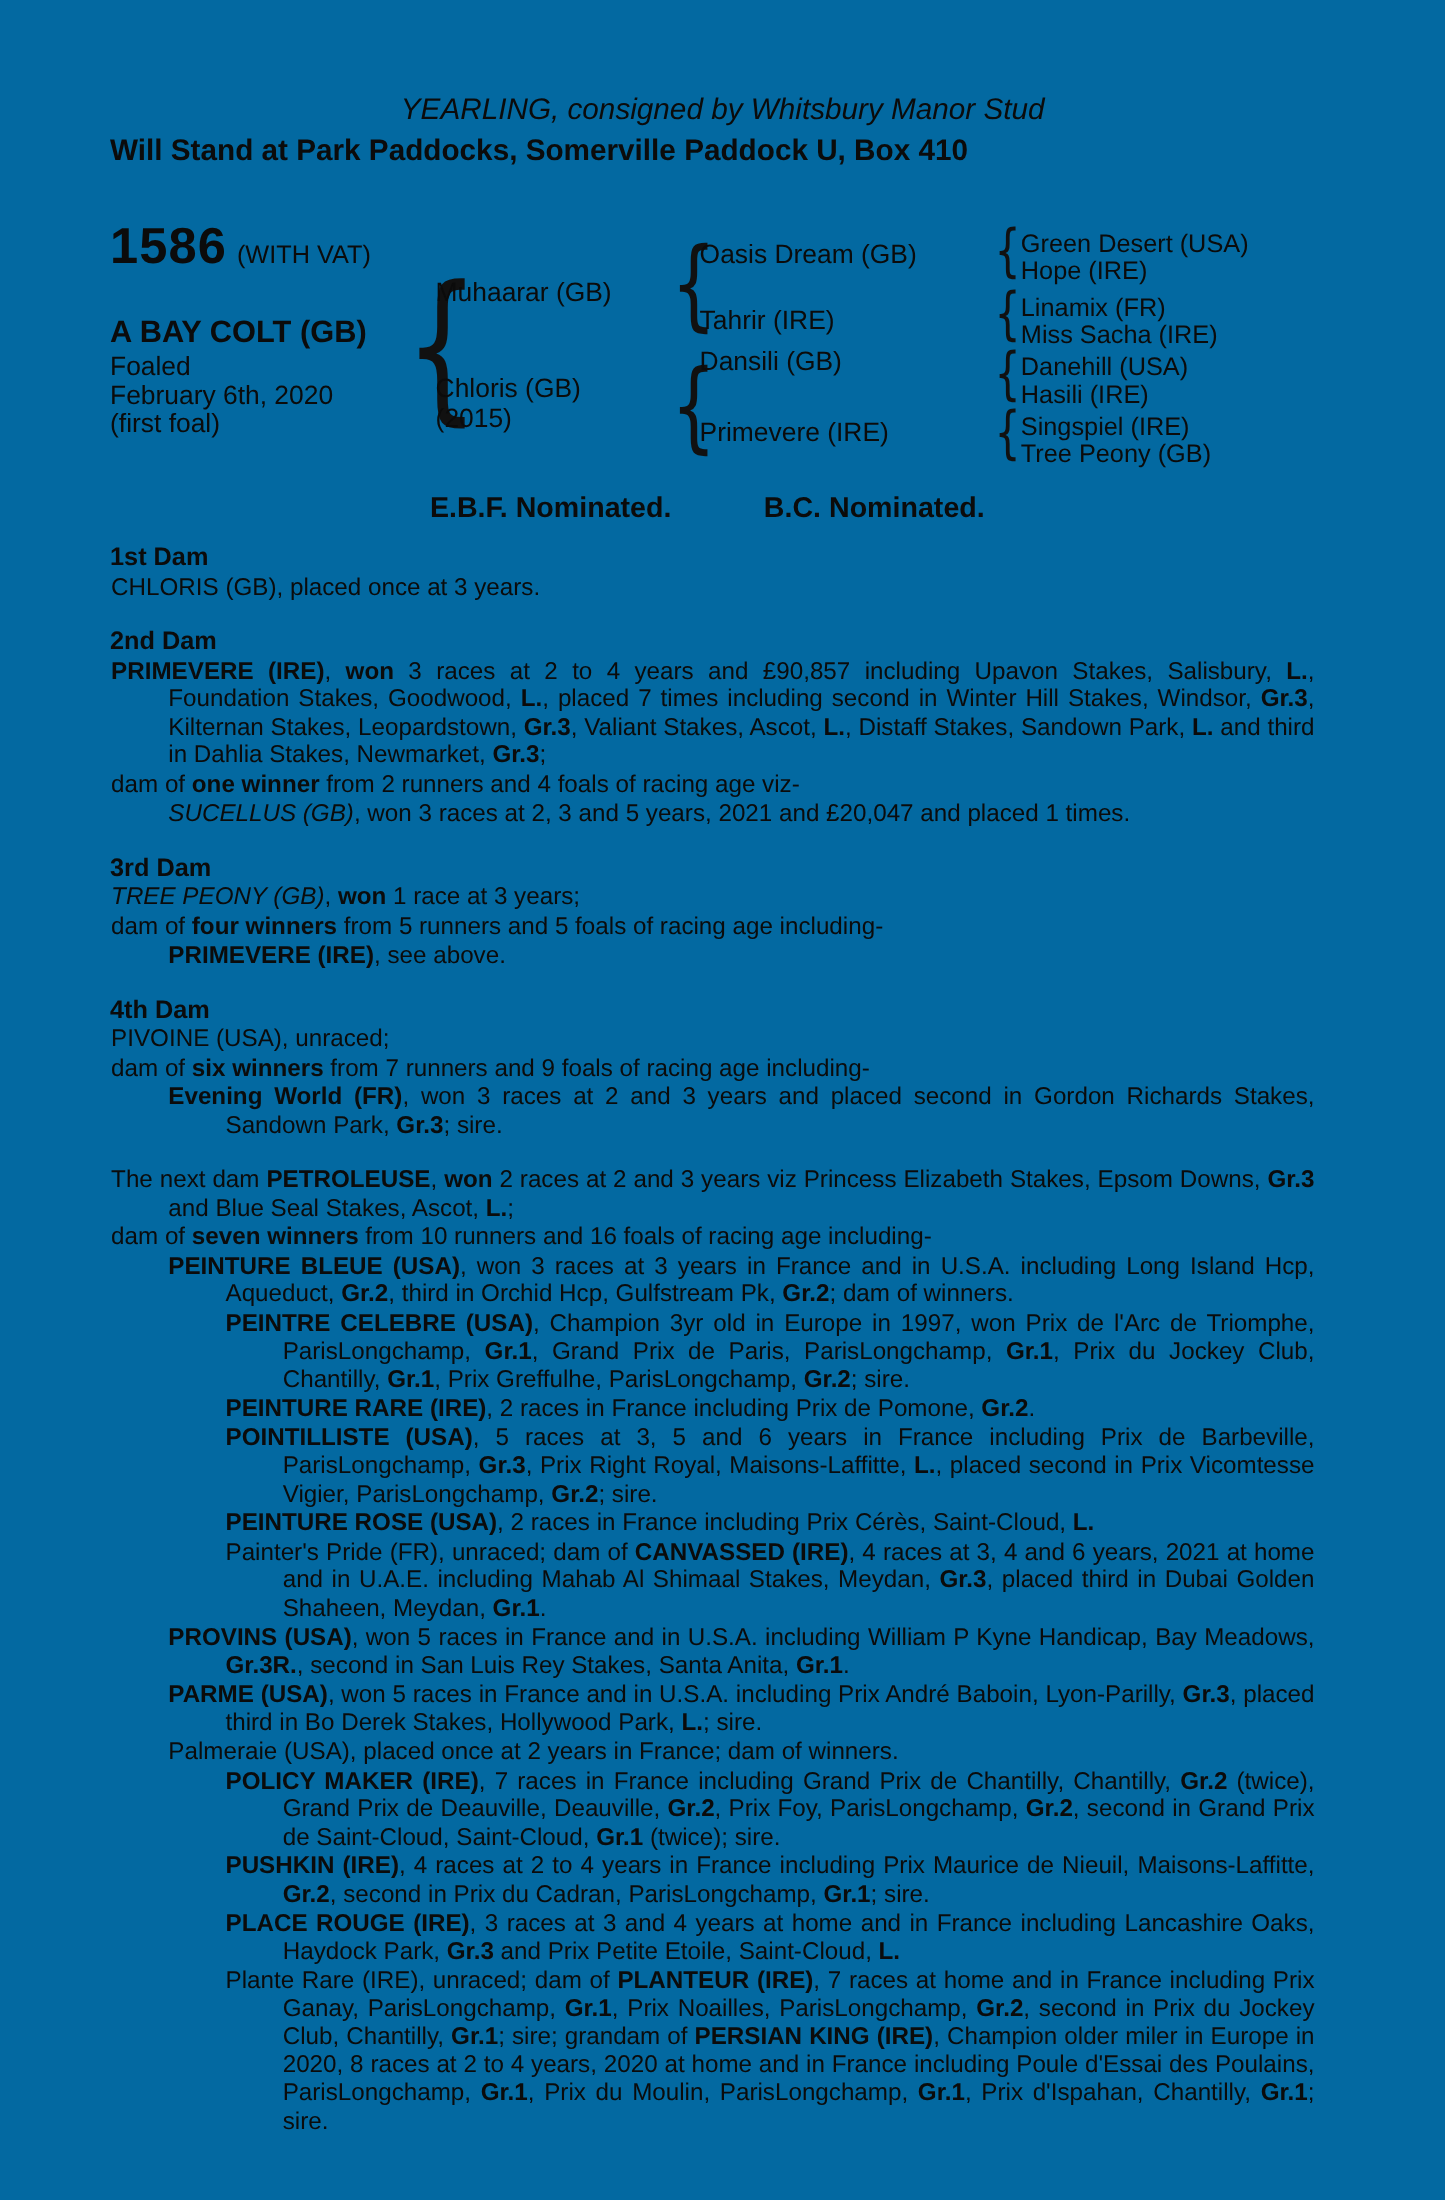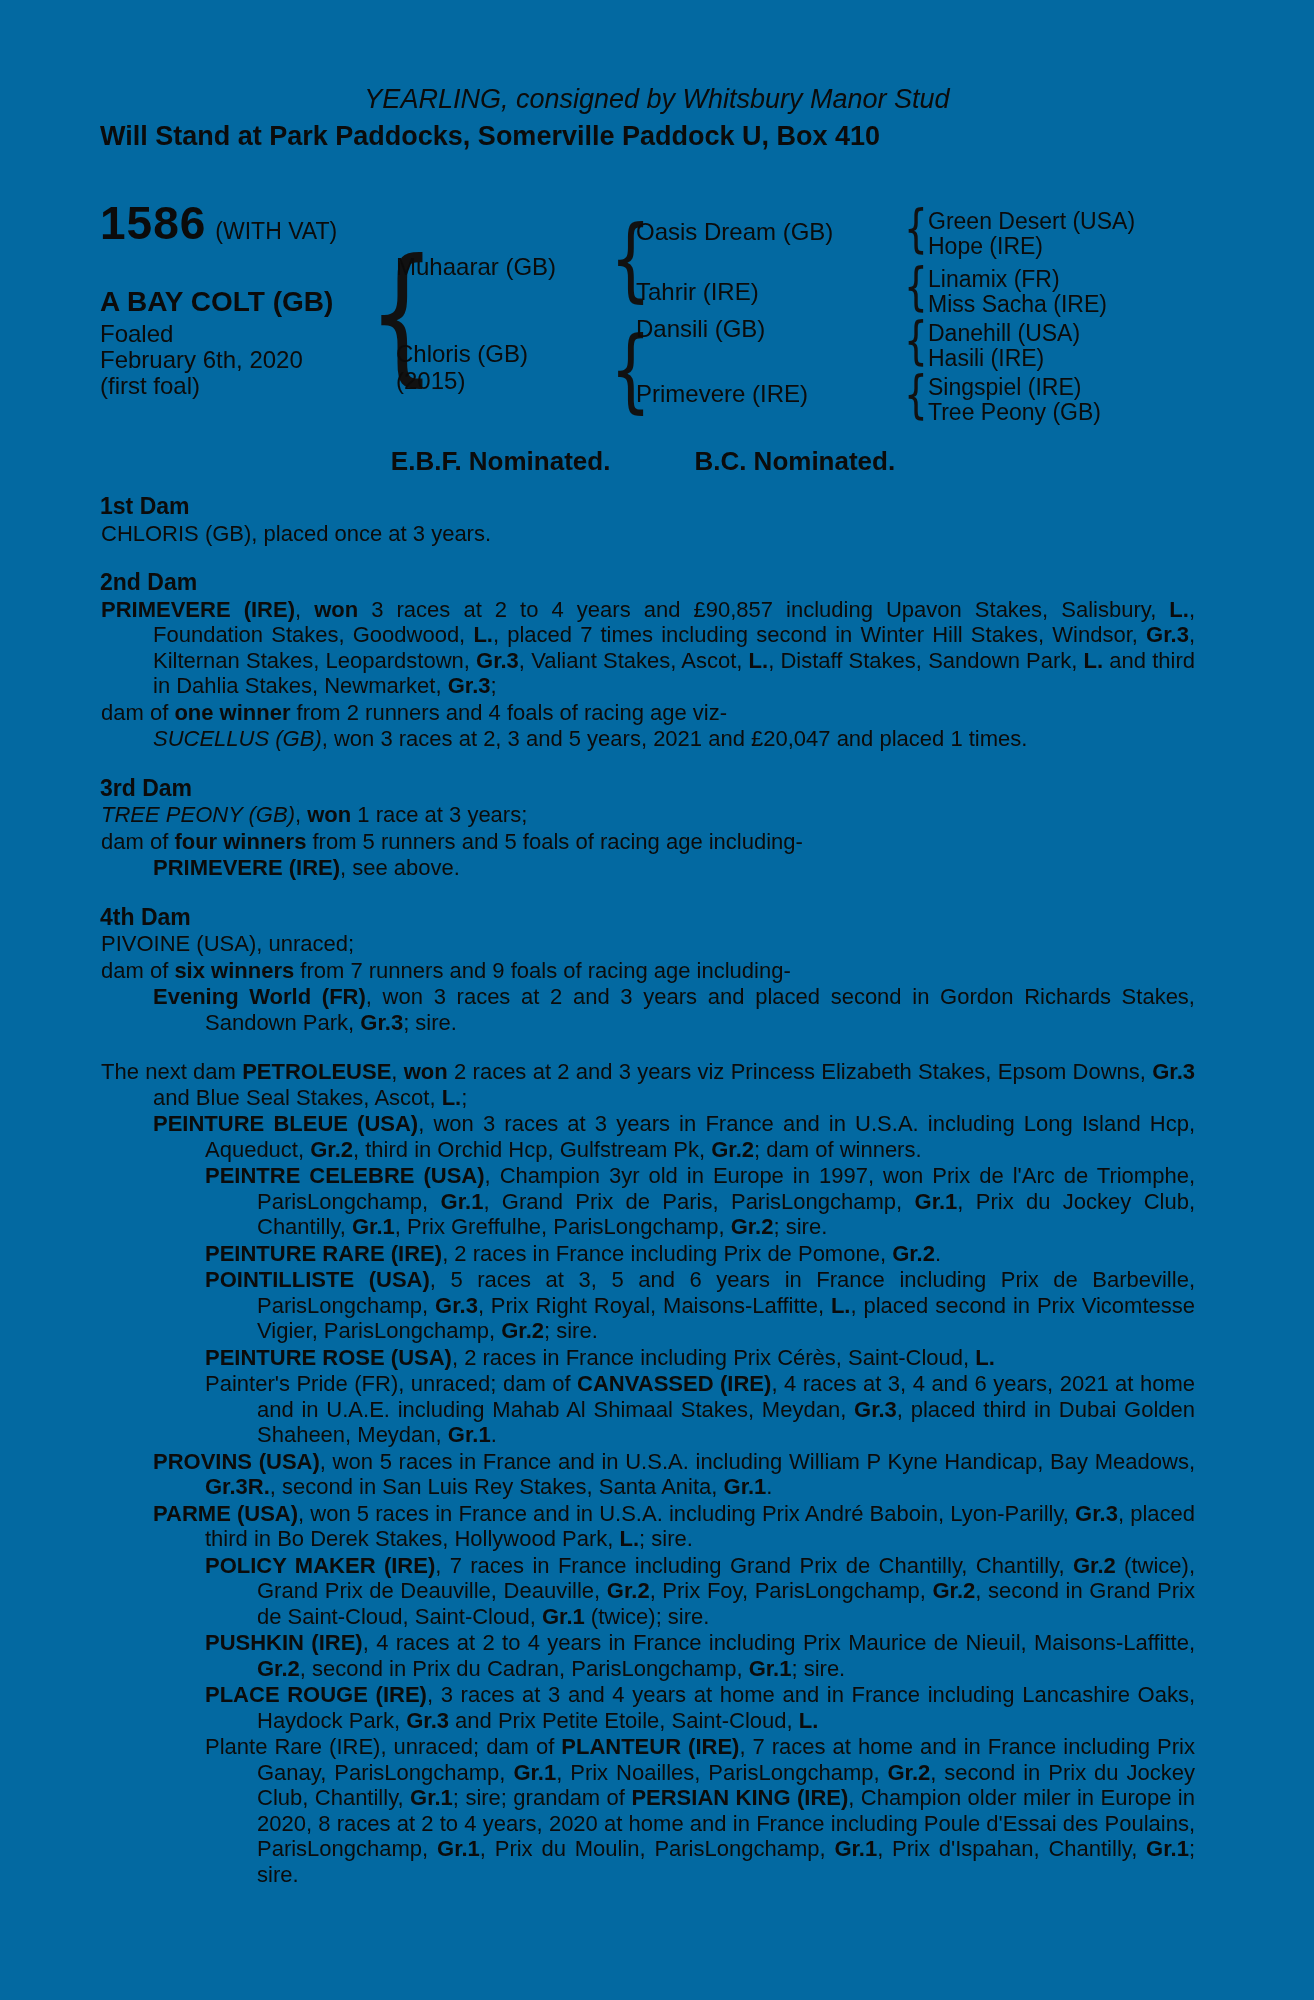--- a/index.html
+++ b/index.html
@@ -142,28 +142,30 @@
         <p class="para ind1"><span class="b">PRIMEVERE (IRE)</span><span>, see above.</span></p>
       </div>
       <div class="section-block">
         <div class="dam-heading">4th Dam</div>
         <p class="para ind0"><span>PIVOINE (USA), unraced;</span></p>
         <p class="para ind0"><span>dam of </span><span class="b">six winners</span><span> from 7 runners and 9 foals of racing age including-</span></p>
         <p class="para ind1"><span class="b">Evening World (FR)</span><span>, won 3 races at 2 and 3 years and placed second in Gordon Richards Stakes, Sandown Park, </span><span class="b">Gr.3</span><span>; sire.</span></p>
       </div>
       <div class="section-block">
         <p class="para ind0"><span>The next dam </span><span class="b">PETROLEUSE</span><span>, </span><span class="b">won</span><span> 2 races at 2 and 3 years viz Princess Elizabeth Stakes, Epsom Downs, </span><span class="b">Gr.3</span><span> and Blue Seal Stakes, Ascot, </span><span class="b">L.</span><span>;</span></p>
+        <p class="para ind0"><span>dam of </span><span class="b">seven winners</span><span> from 10 runners and 16 foals of racing age including-</span></p>
         <p class="para ind1"><span class="b">PEINTURE BLEUE (USA)</span><span>, won 3 races at 3 years in France and in U.S.A. including Long Island Hcp, Aqueduct, </span><span class="b">Gr.2</span><span>, third in Orchid Hcp, Gulfstream Pk, </span><span class="b">Gr.2</span><span>; dam of winners.</span></p>
         <p class="para ind2"><span class="b">PEINTRE CELEBRE (USA)</span><span>, Champion 3yr old in Europe in 1997, won Prix de l'Arc de Triomphe, ParisLongchamp, </span><span class="b">Gr.1</span><span>, Grand Prix de Paris, ParisLongchamp, </span><span class="b">Gr.1</span><span>, Prix du Jockey Club, Chantilly, </span><span class="b">Gr.1</span><span>, Prix Greffulhe, ParisLongchamp, </span><span class="b">Gr.2</span><span>; sire.</span></p>
         <p class="para ind2"><span class="b">PEINTURE RARE (IRE)</span><span>, 2 races in France including Prix de Pomone, </span><span class="b">Gr.2</span><span>.</span></p>
         <p class="para ind2"><span class="b">POINTILLISTE (USA)</span><span>, 5 races at 3, 5 and 6 years in France including Prix de Barbeville, ParisLongchamp, </span><span class="b">Gr.3</span><span>, Prix Right Royal, Maisons-Laffitte, </span><span class="b">L.</span><span>, placed second in Prix Vicomtesse Vigier, ParisLongchamp, </span><span class="b">Gr.2</span><span>; sire.</span></p>
         <p class="para ind2"><span class="b">PEINTURE ROSE (USA)</span><span>, 2 races in France including Prix Cérès, Saint-Cloud, </span><span class="b">L.</span></p>
         <p class="para ind2"><span>Painter's Pride (FR), unraced; dam of </span><span class="b">CANVASSED (IRE)</span><span>, 4 races at 3, 4 and 6 years, 2021 at home and in U.A.E. including Mahab Al Shimaal Stakes, Meydan, </span><span class="b">Gr.3</span><span>, placed third in Dubai Golden Shaheen, Meydan, </span><span class="b">Gr.1</span><span>.</span></p>
         <p class="para ind1"><span class="b">PROVINS (USA)</span><span>, won 5 races in France and in U.S.A. including William P Kyne Handicap, Bay Meadows, </span><span class="b">Gr.3R.</span><span>, second in San Luis Rey Stakes, Santa Anita, </span><span class="b">Gr.1</span><span>.</span></p>
         <p class="para ind1"><span class="b">PARME (USA)</span><span>, won 5 races in France and in U.S.A. including Prix André Baboin, Lyon-Parilly, </span><span class="b">Gr.3</span><span>, placed third in Bo Derek Stakes, Hollywood Park, </span><span class="b">L.</span><span>; sire.</span></p>
+        <p class="para ind1"><span>Palmeraie (USA), placed once at 2 years in France; dam of winners.</span></p>
         <p class="para ind2"><span class="b">POLICY MAKER (IRE)</span><span>, 7 races in France including Grand Prix de Chantilly, Chantilly, </span><span class="b">Gr.2</span><span> (twice), Grand Prix de Deauville, Deauville, </span><span class="b">Gr.2</span><span>, Prix Foy, ParisLongchamp, </span><span class="b">Gr.2</span><span>, second in Grand Prix de Saint-Cloud, Saint-Cloud, </span><span class="b">Gr.1</span><span> (twice); sire.</span></p>
         <p class="para ind2"><span class="b">PUSHKIN (IRE)</span><span>, 4 races at 2 to 4 years in France including Prix Maurice de Nieuil, Maisons-Laffitte, </span><span class="b">Gr.2</span><span>, second in Prix du Cadran, ParisLongchamp, </span><span class="b">Gr.1</span><span>; sire.</span></p>
         <p class="para ind2"><span class="b">PLACE ROUGE (IRE)</span><span>, 3 races at 3 and 4 years at home and in France including Lancashire Oaks, Haydock Park, </span><span class="b">Gr.3</span><span> and Prix Petite Etoile, Saint-Cloud, </span><span class="b">L.</span></p>
         <p class="para ind2"><span>Plante Rare (IRE), unraced; dam of </span><span class="b">PLANTEUR (IRE)</span><span>, 7 races at home and in France including Prix Ganay, ParisLongchamp, </span><span class="b">Gr.1</span><span>, Prix Noailles, ParisLongchamp, </span><span class="b">Gr.2</span><span>, second in Prix du Jockey Club, Chantilly, </span><span class="b">Gr.1</span><span>; sire; grandam of </span><span class="b">PERSIAN KING (IRE)</span><span>, Champion older miler in Europe in 2020, 8 races at 2 to 4 years, 2020 at home and in France including Poule d'Essai des Poulains, ParisLongchamp, </span><span class="b">Gr.1</span><span>, Prix du Moulin, ParisLongchamp, </span><span class="b">Gr.1</span><span>, Prix d'Ispahan, Chantilly, </span><span class="b">Gr.1</span><span>; sire.</span></p>
       </div>
     </div>
 
 </div>
 
 </body></html>

